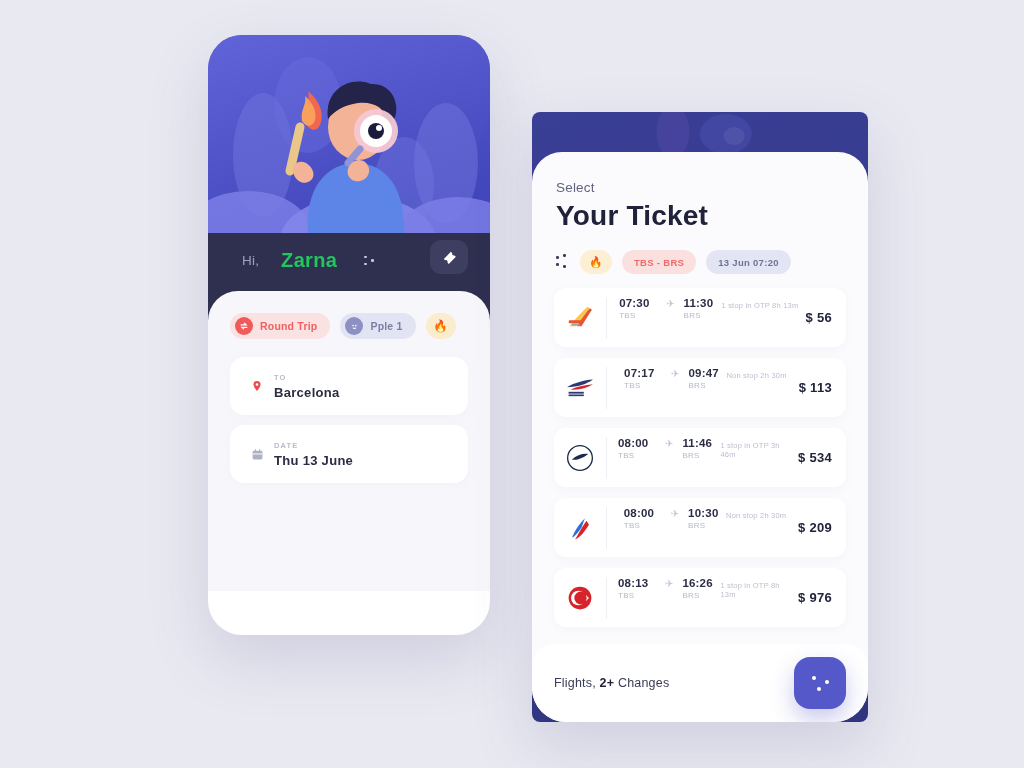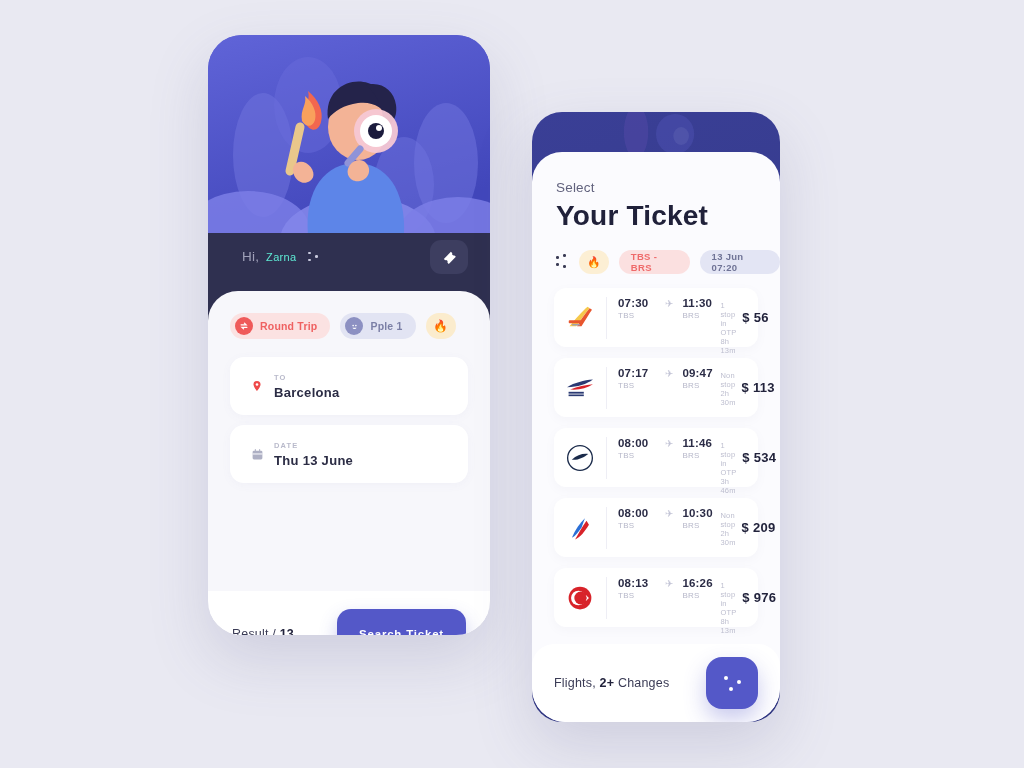--- a/index.html
+++ b/index.html
@@ -26,24 +26,24 @@
     overflow: hidden;
   }
   .hero svg { position:absolute; left:0; top:0; width:100%; height:100%; display:block; }
 
   .darkbar {
     position: absolute; left: 0; top: 198px; width: 100%; height: 96px;
     background: #2f3050;
   }
   .greet {
     position: absolute; left: 34px; top: 16px;
-    display: flex; align-items: center; gap: 7px;
+    display: flex; align-items: center; gap: 22px;
   }
   .greet .hi { color: #9fa0b8; font-size: 13.5px; letter-spacing: .2px; }
-  .greet .nm { color: #5eead4; font-size: 11px; font-weight: 400; letter-spacing: .3px; }
+  .greet .nm { color: #22c55e; font-size: 20px; font-weight: 700; letter-spacing: .3px; }
   .dots3 { display:inline-block; width:14px; height:14px; position:relative; margin-left:4px; }
   .dots3 i { position:absolute; width:2.6px; height:2.6px; border-radius:50%; background:#c9cade; }
   .dots3 i:nth-child(1){ left:1px; top:2px; }
   .dots3 i:nth-child(2){ left:1px; top:9px; }
   .dots3 i:nth-child(3){ left:8px; top:5.5px; }
 
   .ticketbtn {
     position: absolute; right: 22px; top: 7px;
     width: 38px; height: 34px; border-radius: 11px;
     background: #3d3e60;
@@ -98,22 +98,22 @@
     background:#5458c8; color:#fff; border:none;
     height: 50px; padding: 0 22px; border-radius: 14px;
     font-size: 11.5px; font-weight:700; letter-spacing:.8px;
     font-family:"Liberation Sans", sans-serif; cursor:pointer;
     box-shadow: 0 8px 18px rgba(84,88,200,0.30);
   }
 
   
   .phone2 {
     position:absolute; left: 532px; top: 112px;
-    width: 248px; height: 610px;
-    border-radius: 30px;
+    width: 336px; height: 610px;
+    border-radius: 8px;
     background: linear-gradient(160deg,#3a3f96 0%,#2f357f 100%);
     box-shadow: 0 24px 60px rgba(90,90,140,0.18);
     overflow:hidden;
   }
   .p2blur { position:absolute; left:0; top:0; width:100%; height:50px; opacity:.35; }
   .p2sheet {
     position:absolute; left:0; top: 40px; width:100%; height: 570px;
     background:#fbfbfe; border-radius: 30px 30px 34px 34px;
   }
   .p2head { padding: 28px 0 0 24px; }
@@ -299,27 +299,20 @@
             </svg>
           </span>
           <span class="ftxt">
             <div class="flabel">DATE</div>
             <div class="fval">Thu 13 June</div>
           </span>
         </div>
       </div>
     </div>
 
-    <div class="resultbar">
-      <div class="resultTxt">
-        <span>Result /</span>
-        <b>13</b>
-      </div>
-      <button class="searchbtn">Search Ticket</button>
-    </div>
   </div>
 
   <div class="phone2">
     <svg class="p2blur" viewBox="0 0 286 50" preserveAspectRatio="none">
       <ellipse cx="120" cy="20" rx="14" ry="26" fill="#8b5fd0" opacity=".5"></ellipse>
       <ellipse cx="165" cy="22" rx="22" ry="20" fill="#6a6ddb" opacity=".6"></ellipse>
       <circle cx="172" cy="24" r="9" fill="#9aa0e8" opacity=".5"></circle>
     </svg>
 
     <div class="p2sheet">

